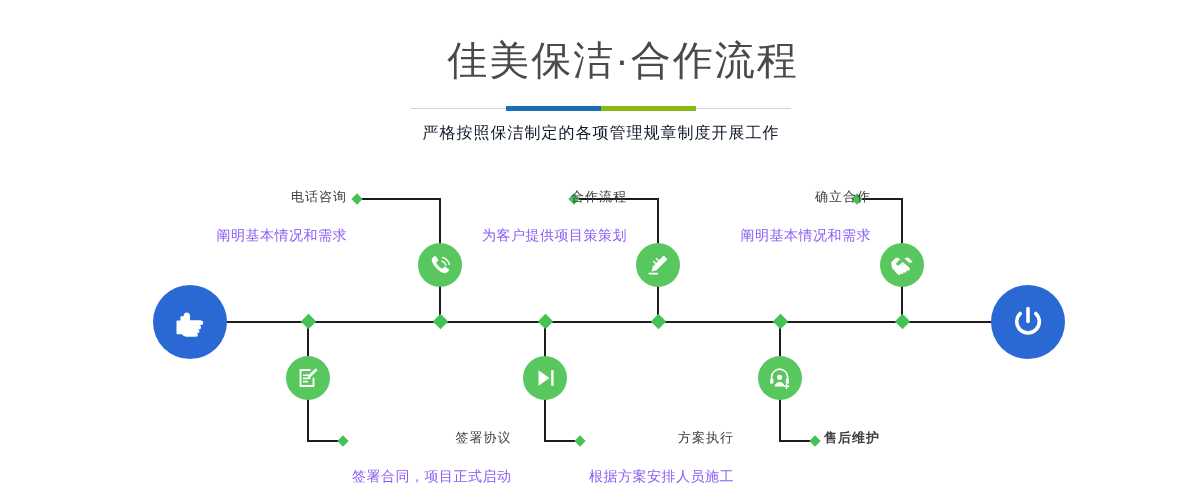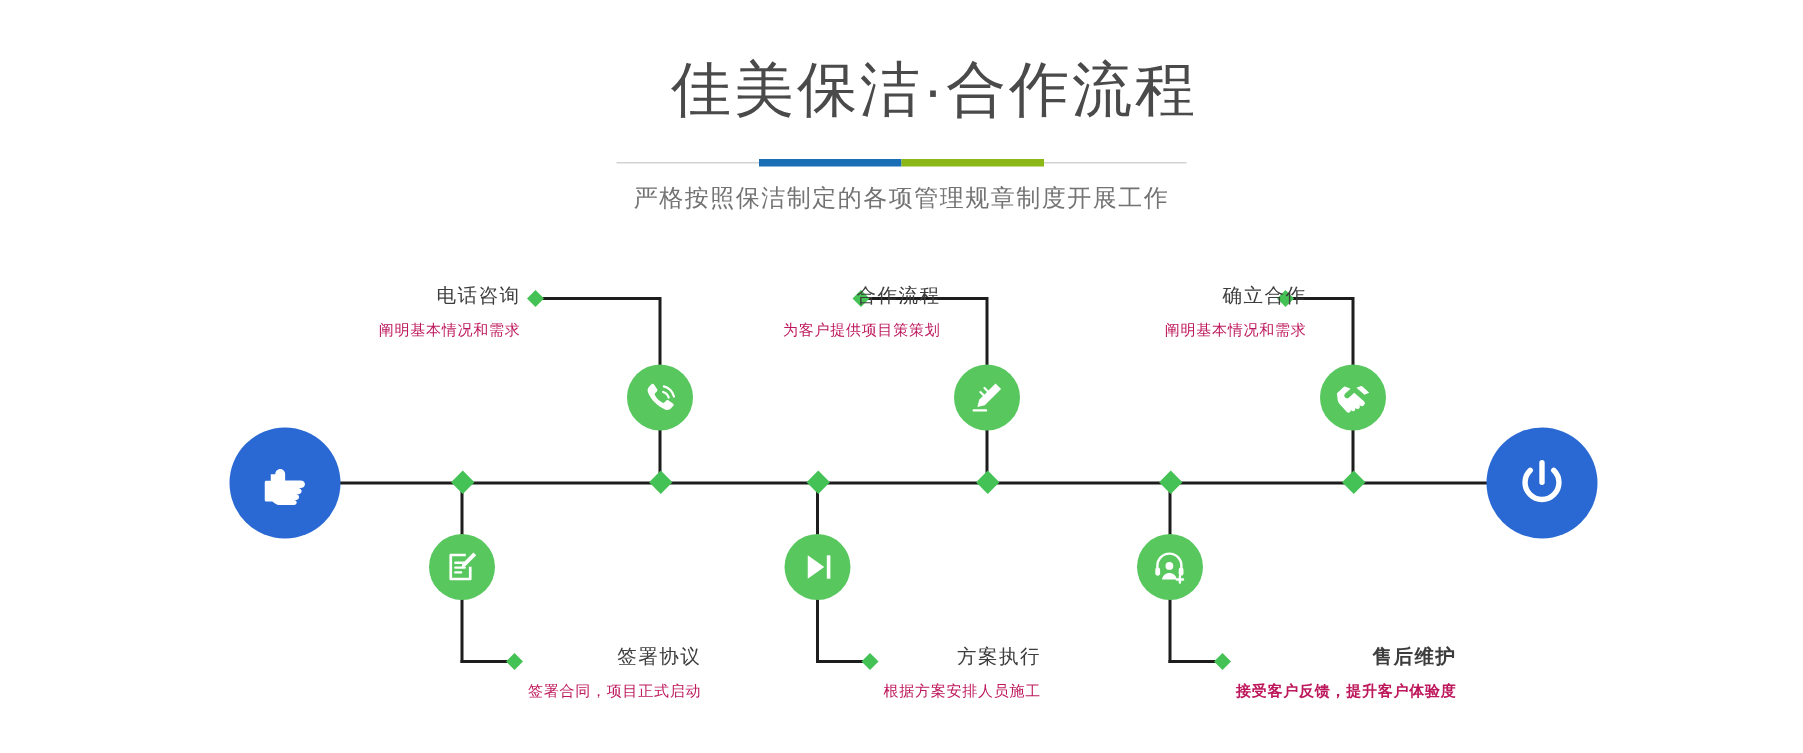--- a/index.html
+++ b/index.html
@@ -51,21 +51,21 @@
   .divider-green {
     position: absolute;
     left: 190px; top: 0;
     width: 95px; height: 5px;
     background: #8cb817;
   }
   .page-subtitle {
     text-align: center;
     font-size: 16px;
     line-height: 22px;
-    color: #737373;
+    color: #0f172a;
     margin-top: 10px;
     letter-spacing: 1px;
   }
 
   
   .timeline { position: absolute; left: 0; top: 0; width: 1202px; height: 502px; }
 
   .axis {
     position: absolute;
     left: 190px;
@@ -131,26 +131,26 @@
   
   .label { position: absolute; z-index: 5; }
   .label .ttl {
     font-size: 13px;
     line-height: 22px;
     color: #3d3d3d;
     white-space: nowrap;
     letter-spacing: 1px;
   }
   .label .sub {
-    font-size: 10px;
+    font-size: 14px;
     line-height: 20px;
-    color: #be185d;
+    color: #8b5cf6;
     white-space: nowrap;
     letter-spacing: 0.5px;
-    margin-top: 3px;
+    margin-top: 17px;
   }
   .label.top { text-align: right; }
   .label.bottom { text-align: right; }
 </style>
 </head>
 <body>
 
 <div id="page">
 
   <div class="header">
@@ -287,17 +287,16 @@
           <rect x="3.2" y="13.4" width="3.2" height="5.4" rx="1.4" fill="#ffffff"></rect>
           <rect x="18.8" y="13.4" width="3.2" height="5.4" rx="1.4" fill="#ffffff"></rect>
           <circle cx="12.6" cy="12.3" r="2.6" fill="#ffffff"></circle>
           <path fill="#ffffff" d="M7.6 21.4c0.4-2.6 2.5-4.4 5-4.4s4.6 1.8 5 4.4z"></path>
           <path fill="none" stroke="#ffffff" stroke-width="1.6" stroke-linecap="round" d="M19.6 19.2v4.2M17.5 21.3h4.2"></path>
         </svg>
       </span>
     </div>
     <div class="label bottom" style="left:824px; top:427px;font-weight:bold;">
       <div class="ttl">售后维护</div>
-      <div class="sub">接受客户反馈，提升客户体验度</div>
     </div>
 
   </div>
 </div>
 
 </body></html>

